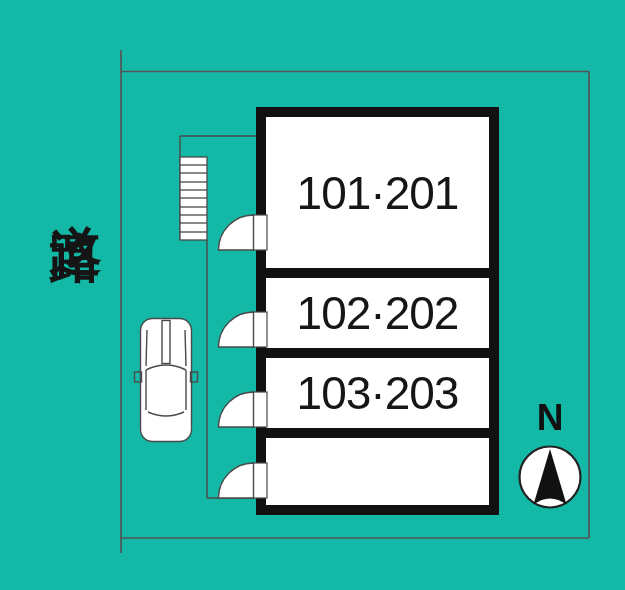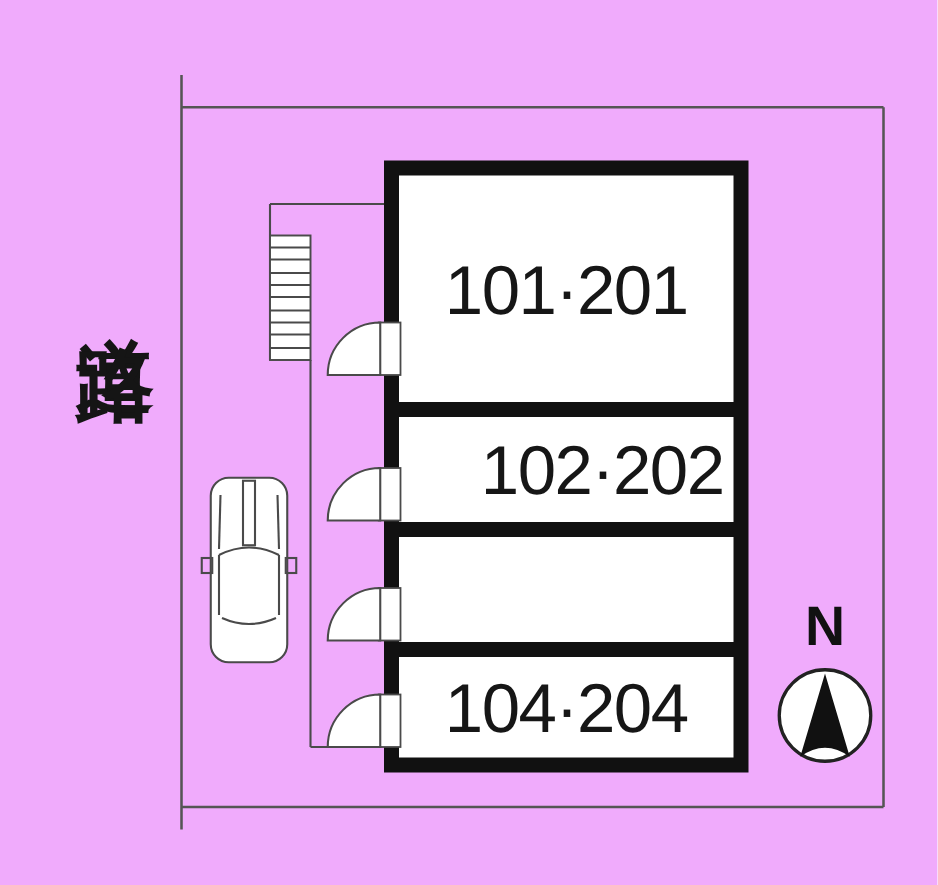--- a/index.html
+++ b/index.html
@@ -1,19 +1,19 @@
 <!DOCTYPE html>
 <html><head>
 <meta charset="utf-8">
 <style>
   html,body{margin:0;padding:0;background:#fff;}
   .canvas{
     position:relative;
     width:625px;height:590px;
-    background:#f0abfc;
+    background:#14b8a6;
     overflow:hidden;
     font-family:"Liberation Sans", sans-serif;
     color:#1a1a1a;
   }
   svg{position:absolute;left:0;top:0;}
   .label{position:absolute;display:flex;align-items:center;justify-content:center;}
   .room-label{
     font-size:46px;
     letter-spacing:-1px;
     color:#161616;
@@ -119,19 +119,19 @@
 
     <g>
       <circle cx="550" cy="477" r="30.5" fill="#ffffff" stroke="#222222" stroke-width="2.2"></circle>
       <path d="M550,449 L566.5,504.5 Q550,492.5 533.5,504.5 Z" fill="#111111"></path>
     </g>
   </svg>
 
   <div class="road-label">道路</div>
 
   <div class="label room-label" style="left:266px;top:117px;width:223px;height:151px;">101·201</div>
-  <div class="label room-label" style="left:266px;top:278px;width:223px;height:70px;padding-left:24px;">102·202</div>
-  <div class="label room-label" style="left:266px;top:438px;width:223px;height:67px;">104·204</div>
+  <div class="label room-label" style="left:266px;top:278px;width:223px;height:70px;">102·202</div>
+  <div class="label room-label" style="left:266px;top:358px;width:223px;height:70px;">103·203</div>
 
 
   <div class="label north-label">N</div>
 
 </div>
 
 </body></html>

